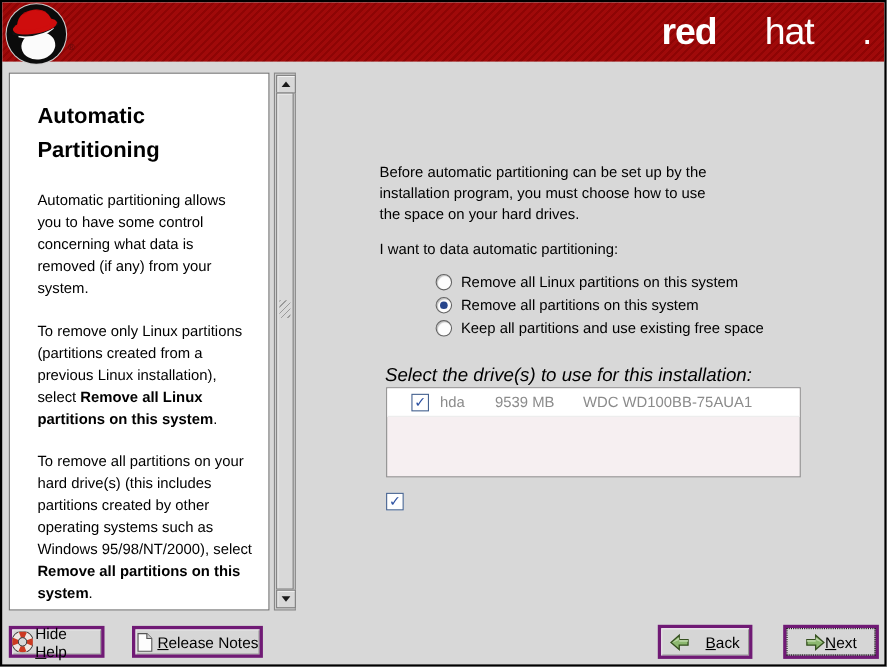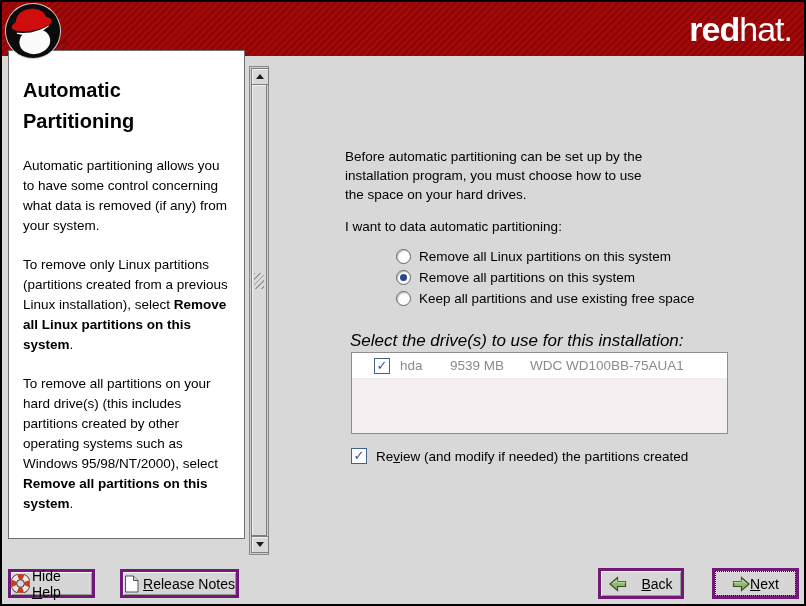--- a/index.html
+++ b/index.html
@@ -11,26 +11,26 @@
   
   .header{
     position:absolute;left:0;top:0;width:100%;height:54px;
     background-color:#9e0505;
     background-image:repeating-linear-gradient(135deg,rgba(0,0,0,.10) 0 2px,rgba(255,255,255,.02) 2px 5px);
   }
   .logo{position:absolute;left:2px;top:0;width:58px;height:58px;z-index:5;}
   .tm{position:absolute;left:60px;top:36px;color:#5b0c0c;font-size:8px;z-index:5;}
   .brand{position:absolute;right:12px;top:7px;color:#fff;font-size:34px;letter-spacing:-1px;line-height:40px;}
   .brand .b{font-weight:bold;}
-  .brand .l{font-weight:normal;}
+  .brand .l{font-weight:normal;padding-left:44px;}
   
   .help{
-    position:absolute;left:6px;top:48px;width:237px;height:489px;
+    position:absolute;left:6px;top:64px;width:237px;height:489px;
     background:#fff;border:1px solid #6f6f6f;box-sizing:border-box;
-    padding:10px 14px 0 14px;overflow:hidden;
+    padding:10px 14px 0 25px;overflow:hidden;
   }
   .help h1{font-size:20px;line-height:31px;margin:14px 0 10px 0;font-weight:bold;letter-spacing:0;}
   .help-para{font-size:13.5px;line-height:20px;margin:19px 0;}
   .help-para .b{font-weight:bold;}
   
   .scrollbar{position:absolute;left:247px;top:64px;width:20px;height:489px;background:#cfcfcf;border:1px solid #888;box-sizing:border-box;}
   .sb-btn{position:absolute;left:1px;width:16px;height:15px;background:#d8d8d8;border:1px solid #7d7d7d;
      box-shadow:inset 1px 1px 0 #f3f3f3;display:flex;align-items:center;justify-content:center;}
   .sb-up{top:1px;} .sb-down{bottom:1px;}
   .tri-up{width:0;height:0;border-left:4px solid transparent;border-right:4px solid transparent;border-bottom:5px solid #1a1a1a;}
@@ -143,21 +143,20 @@
       <div class="drive-row">
         <span class="checkbox">✓</span>
         <span class="d-name">hda</span>
         <span class="d-size">9539 MB</span>
         <span class="d-model">WDC WD100BB-75AUA1</span>
       </div>
     </div>
 
   <div class="review-row">
     <span class="checkbox" id="review-checkbox">✓</span>
-    <span><span>Re</span><span class="mn">v</span><span>iew (and modify if needed) the partitions created</span></span>
   </div>
 
   <div class="btn btn-hidehelp">
     <svg class="icon" width="19" height="19" viewBox="0 0 18 18">
       <circle cx="9" cy="9" r="6.4" fill="none" stroke="#3a3a3a" stroke-width="6.4"></circle>
       <circle cx="9" cy="9" r="6.4" fill="none" stroke="#efe7e2" stroke-width="5"></circle>
       <circle cx="9" cy="9" r="6.4" fill="none" stroke="#cc3a22" stroke-width="5" stroke-dasharray="5.03 5.03" stroke-dashoffset="2.5"></circle>
       <circle cx="9" cy="9" r="3.6" fill="#d8d8d8" stroke="#3a3a3a" stroke-width="0.8"></circle>
     </svg>
     <span><span>Hide </span><span class="mn">H</span><span>elp</span></span>

